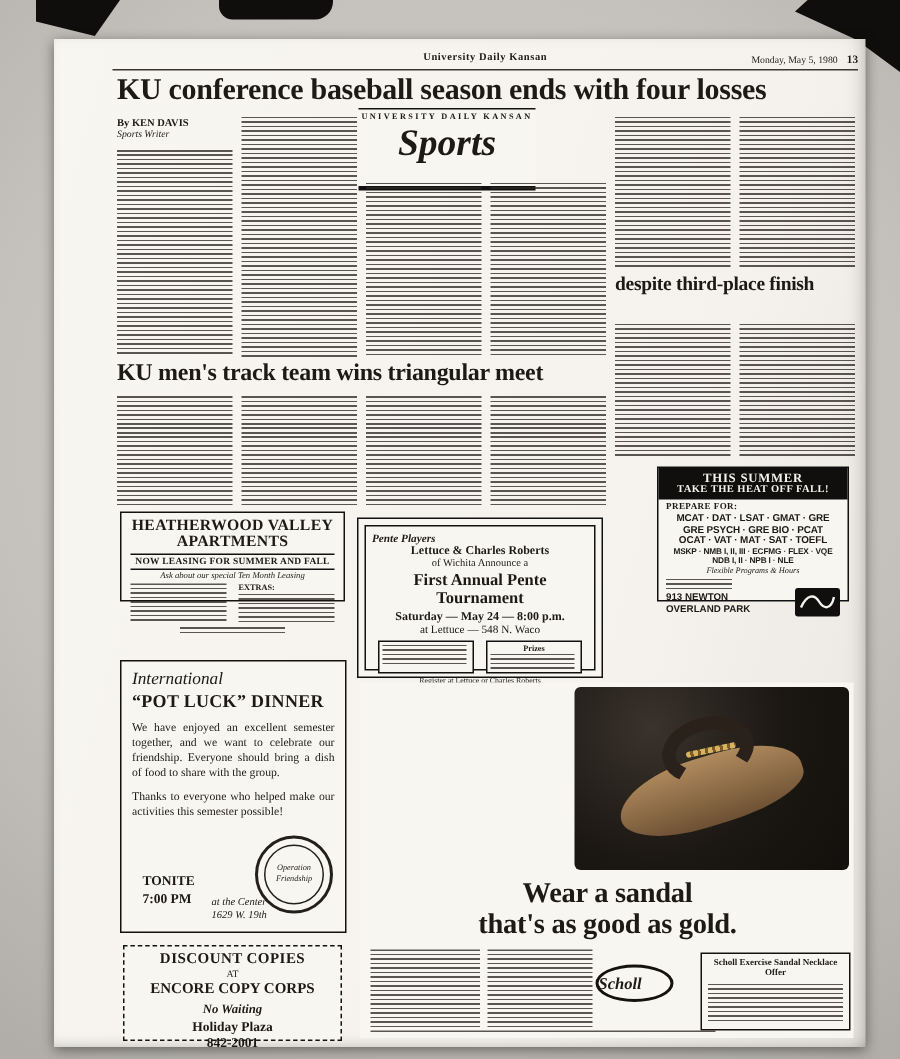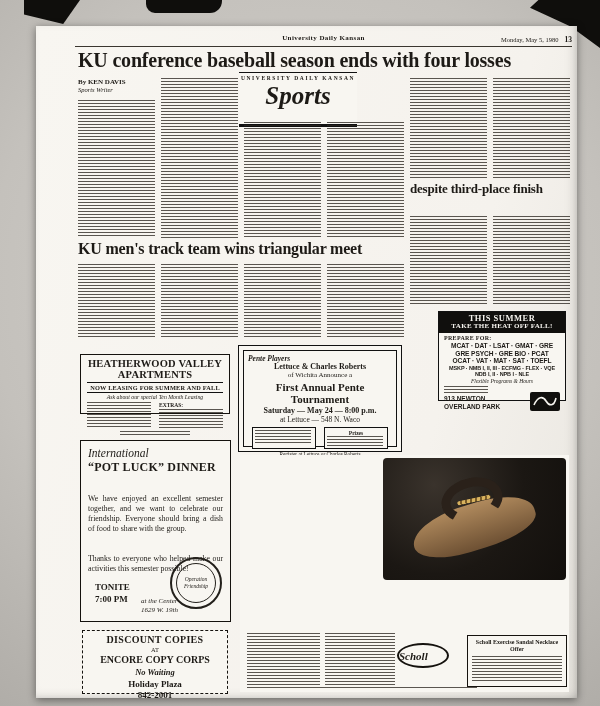--- a/index.html
+++ b/index.html
@@ -60,21 +60,21 @@
   .exam{font-size:6.6px;font-weight:bold;line-height:1.15;letter-spacing:-.1px;font-family:"Liberation Sans",sans-serif}
   .exam-sm{font-size:5.5px}
   .kap-flex{font-size:5.5px;font-style:italic;margin-top:1px}
   .kap-bottom{display:flex;justify-content:space-between;align-items:flex-end;padding:2px 5px 3px}
   .kap-left{text-align:left}
   .kap-addr{font-size:6.5px;font-weight:bold;font-family:"Liberation Sans",sans-serif;line-height:1.2}
   .kap-logo{width:30px;height:19px;background:#100f0d;border-radius:2px;display:flex;align-items:center;justify-content:center}
   .potluck{border:1.5px solid #14110d;padding:6px 7px;position:relative}
   .pl-kicker{font-style:italic;font-size:11.5px}
   .pl-title{font-size:12px;font-weight:bold;letter-spacing:.2px;margin-top:1px}
-  .pl-body{font-size:7.8px;line-height:1.3;margin-top:19px;text-align:justify}
+  .pl-body{font-size:7.8px;line-height:1.3;margin-top:5px;text-align:justify}
   .pl-tonite{position:absolute;left:14px;top:140px;font-weight:bold;font-size:9px;line-height:1.35}
   .pl-place{position:absolute;left:60px;top:156px;font-size:7px;line-height:1.3;font-style:italic}
   .pl-logo{position:absolute;right:8px;top:116px;width:52px;height:52px;border:2px solid #23201b;border-radius:50%;display:flex;align-items:center;justify-content:center}
   .pl-logo-inner{width:40px;height:40px;border:1px solid #23201b;border-radius:50%;display:flex;flex-direction:column;align-items:center;justify-content:center;font-size:5.5px;font-style:italic;line-height:1.25;text-align:center}
   .discount{border:1.5px dashed #15120e;text-align:center;padding-top:3px}
   .dc1{font-size:10px;font-weight:bold;letter-spacing:.3px}
   .dc2{font-size:6.5px;margin:1px 0}
   .dc3{font-size:10px;font-weight:bold}
   .dc4{font-size:8.5px;font-weight:bold;font-style:italic;margin-top:2px}
   .dc5{font-size:9px;font-weight:bold;margin-top:2px}
@@ -134,21 +134,21 @@
     </h2>
     <div class="ft abs" style="left:374px;top:190px;width:77px;height:88px"></div>
     <div class="ft abs" style="left:457px;top:190px;width:77px;height:88px"></div>
 
     <h2 class="hl2 hl-track" style="left:42px;top:214px;width:335px">KU men's track team wins triangular meet</h2>
     <div class="ft abs" style="left:42px;top:238px;width:77px;height:74px"></div>
     <div class="ft abs" style="left:125px;top:238px;width:77px;height:74px"></div>
     <div class="ft abs" style="left:208px;top:238px;width:77px;height:74px"></div>
     <div class="ft abs" style="left:291px;top:238px;width:77px;height:74px"></div>
 
-    <div class="ad heatherwood" style="left:44px;top:328px;width:150px;height:60px">
+    <div class="ad heatherwood" style="left:44px;top:315px;width:150px;height:60px">
       <div class="hw-t1">HEATHERWOOD VALLEY</div>
       <div class="hw-t2">APARTMENTS</div>
       <div class="hw-bar">NOW LEASING FOR SUMMER AND FALL</div>
       <div class="hw-tag">Ask about our special Ten Month Leasing</div>
       <div class="hw-cols">
         <div class="ft" style="width:64px;height:26px"></div>
         <div style="width:64px">
           <div class="hw-extras">EXTRAS:</div>
           <div class="ft" style="width:64px;height:20px"></div>
         </div>
@@ -233,20 +233,24 @@
       <div class="dc5">Holiday Plaza</div>
       <div class="dc6">842-2001</div>
     </div>
 
     <div class="ad" style="left:204px;top:429px;width:329px;height:237px">
       <div class="photo">
         <div class="sole"></div>
         <div class="strap"></div>
         <div class="chain"></div>
       </div>
+      <h2 class="sandal-hl">
+        <span>Wear a sandal</span>
+        <span>that's as good as gold.</span>
+      </h2>
       <div class="ft abs" style="left:7px;top:178px;width:73px;height:52px"></div>
       <div class="ft abs" style="left:85px;top:178px;width:70px;height:52px"></div>
       <div class="scholl">
         <span>Scholl</span>
       </div>
       <div class="coupon">
         <div class="coupon-title">Scholl Exercise Sandal Necklace Offer</div>
         <div class="ft" style="height:26px;margin-top:3px"></div>
       </div>
       <div class="ft abs" style="left:7px;top:232px;width:230px;height:3px"></div>

